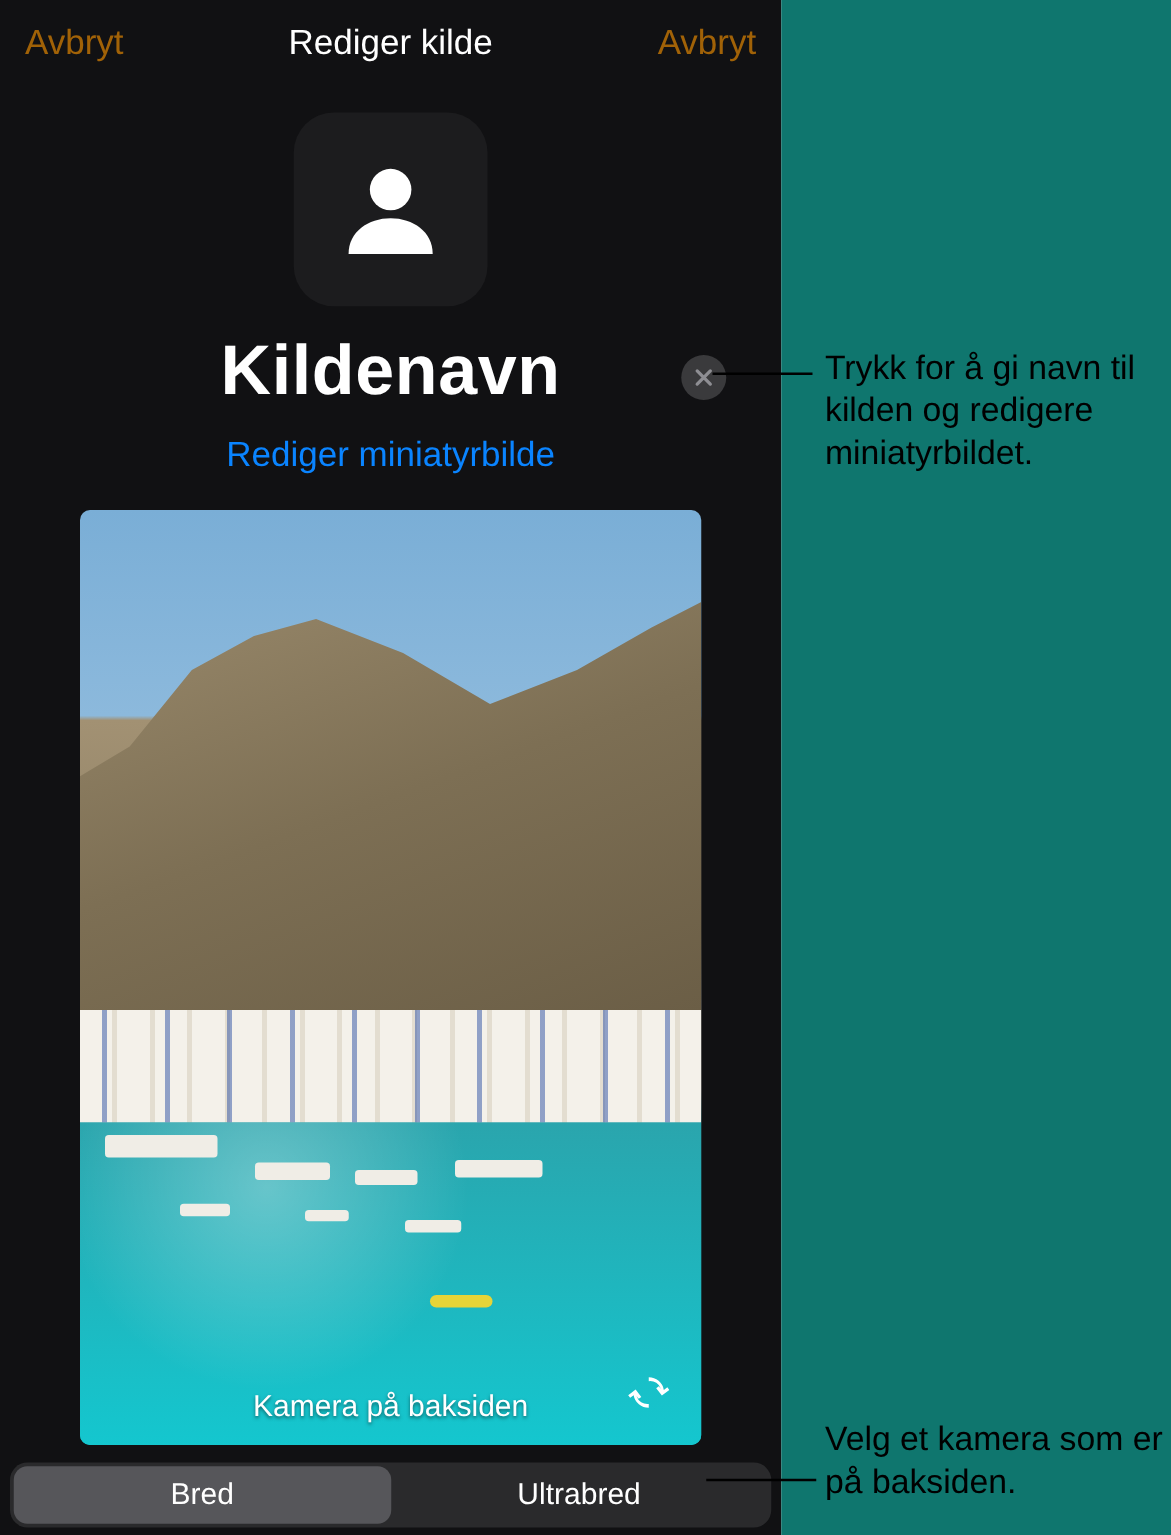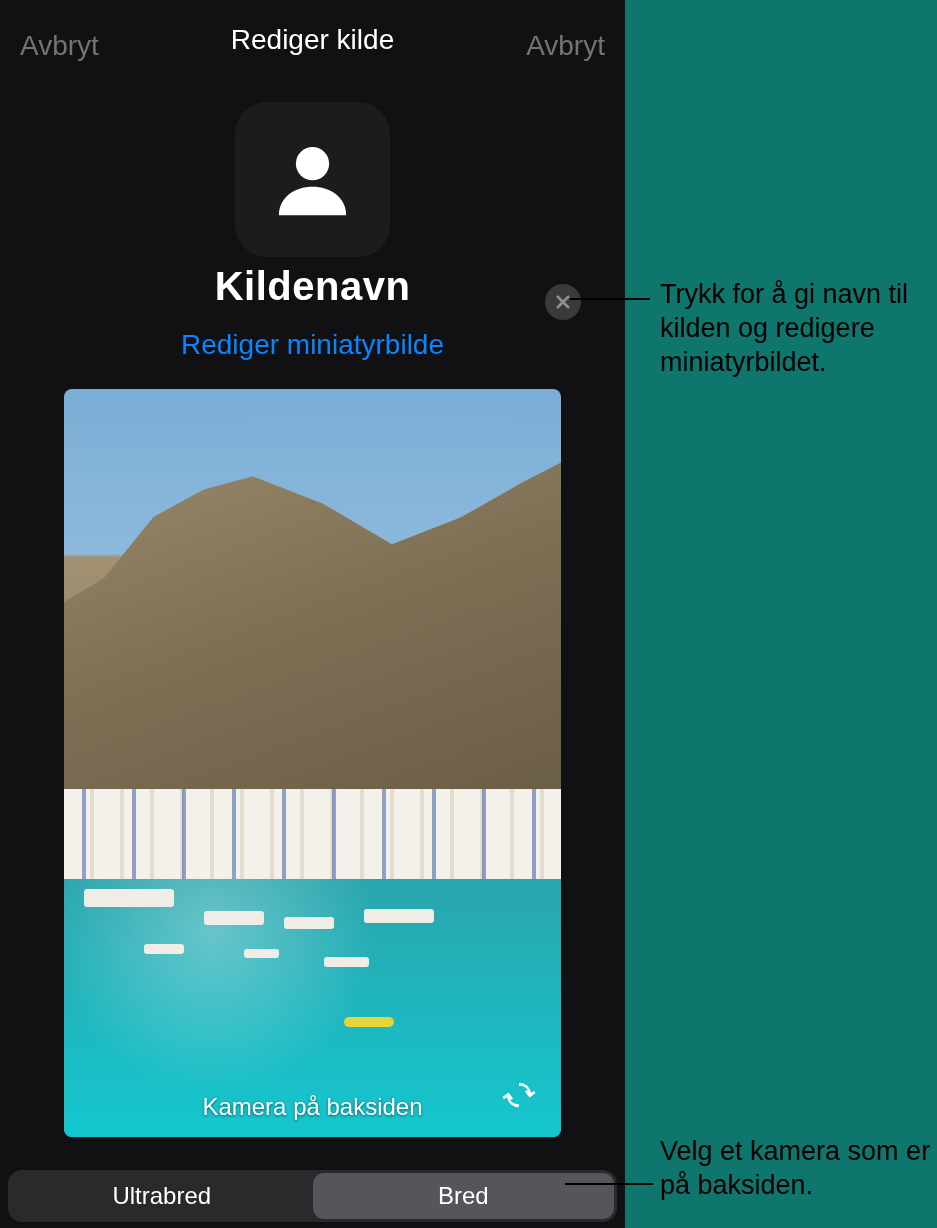--- a/index.html
+++ b/index.html
@@ -17,37 +17,37 @@
       background: #111113;
       position: relative;
       overflow: hidden;
     }
     .nav-bar {
       display: flex;
       justify-content: space-between;
       align-items: center;
       padding: 18px 20px 10px 20px;
     }
-    .nav-link { color: #737373; font-size: 28px; font-weight: 400; margin-top: 12px; }
+    .nav-link { color: #a16207; font-size: 28px; font-weight: 400; }
     .nav-title { color: #fff; font-size: 28px; font-weight: 400; }
     .content {
       display: flex;
       flex-direction: column;
       align-items: center;
       padding-top: 30px;
     }
     .avatar-tile {
       width: 155px; height: 155px;
       background: #1c1c1e;
       border-radius: 32px;
       display: flex; align-items: center; justify-content: center;
     }
     .source-name {
-      color: #fff; font-size: 40px; font-weight: 700;
-      margin-top: 7px; letter-spacing: 0.5px;
+      color: #fff; font-size: 56px; font-weight: 700;
+      margin-top: 18px; letter-spacing: 0.5px;
     }
     .edit-thumb {
       color: #0a84ff; font-size: 28px; font-weight: 400;
       margin-top: 20px;
     }
     .clear-btn {
       position: absolute;
       top: 284px; right: 44px;
       width: 36px; height: 36px;
       border-radius: 50%;
@@ -187,22 +187,22 @@
     </div>
   </div>
 
   <div class="clear-btn">
     <svg width="18" height="18" viewBox="0 0 24 24">
       <path d="M5 5l14 14M19 5L5 19" stroke="#8e8e93" stroke-width="3.5" stroke-linecap="round"></path>
     </svg>
   </div>
 
   <div class="segmented">
+    <div class="seg-item active">Bred</div>
     <div class="seg-item">Ultrabred</div>
-    <div class="seg-item active">Bred</div>
   </div>
 
 </div>
 
 <div class="annotations">
   <div class="leader l1"></div>
   <div class="annotation ann1">Trykk for å gi navn til kilden og redigere miniatyrbildet.</div>
   <div class="leader l2"></div>
   <div class="annotation ann2">Velg et kamera som er på baksiden.</div>
 </div>

